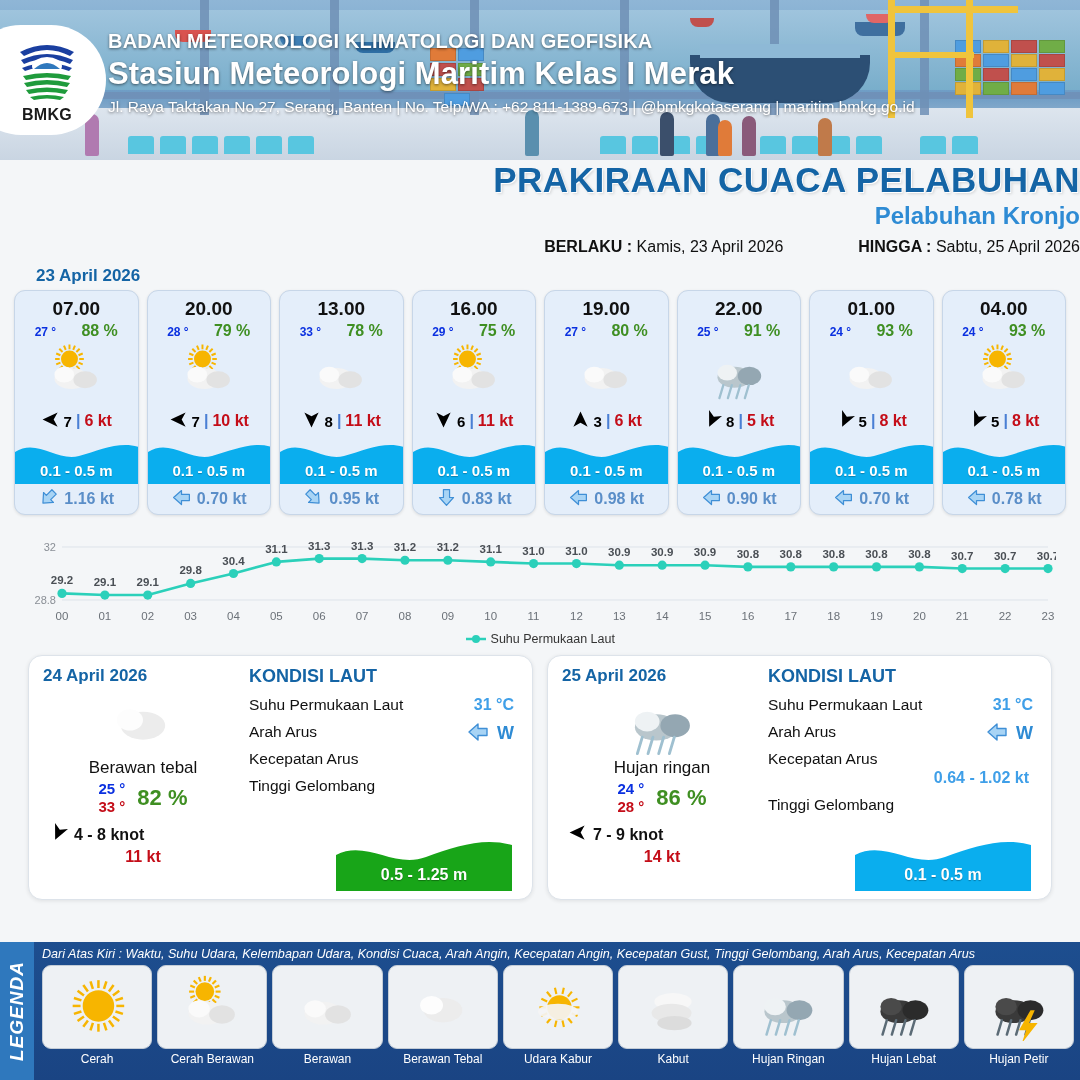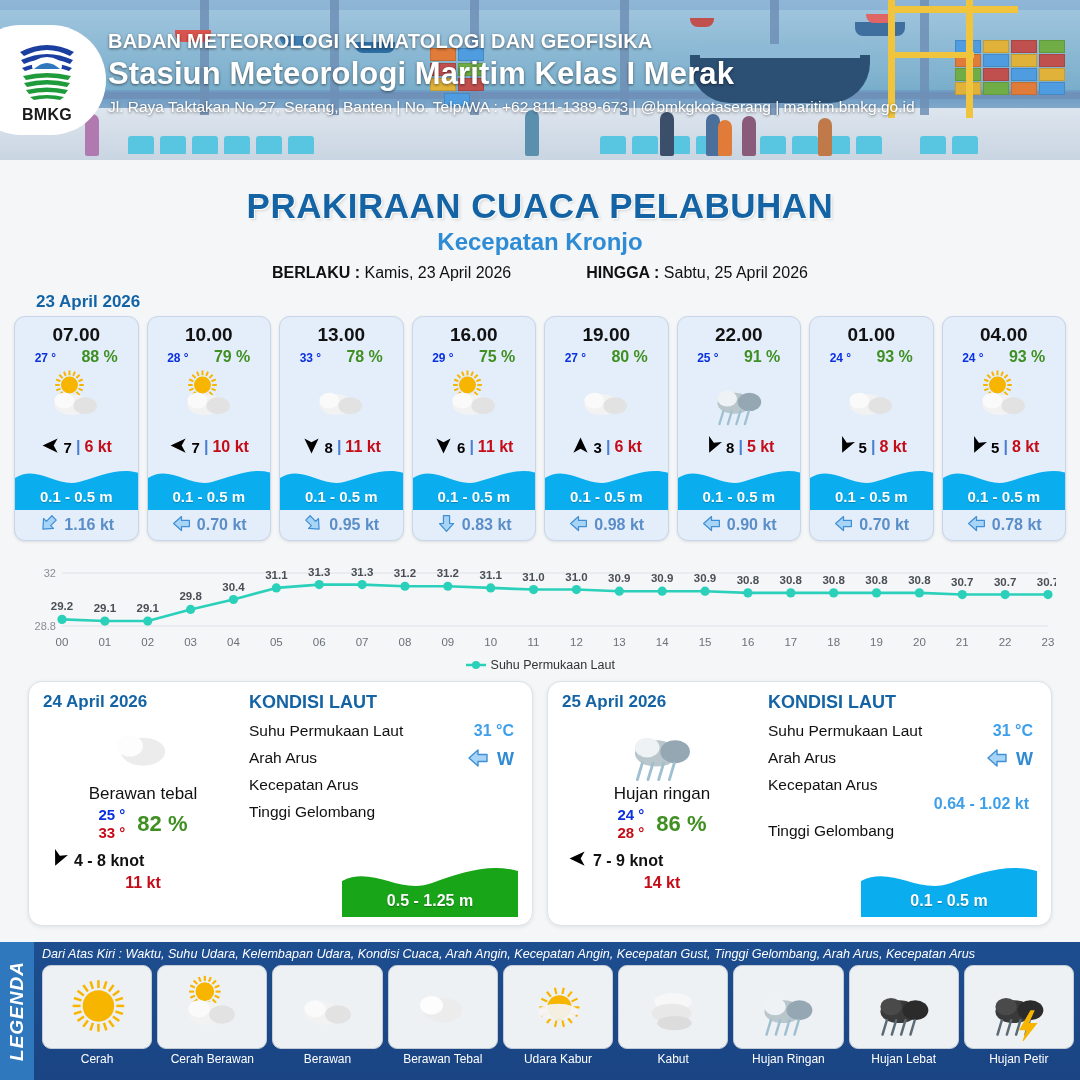--- a/index.html
+++ b/index.html
@@ -28,21 +28,21 @@
     background:#fff; border-radius:70px; display:flex; align-items:center; justify-content:center; }
   .logo { width:74px; height:88px; position:relative; margin-left:22px; }
   .logo svg { position:absolute; left:0; top:0; }
   .logo .bmkg-text { position:absolute; bottom:0; width:100%; text-align:center;
     font-size:16px; font-weight:bold; color:#1a1a1a; letter-spacing:.3px; }
   .hdr-text { position:absolute; left:108px; top:30px; color:#fff; text-shadow:0 1px 3px rgba(0,0,0,.55); }
   .hdr-line1 { font-size:20px; font-weight:bold; letter-spacing:.2px; }
   .hdr-line2 { font-size:31px; font-weight:bold; margin-top:3px; letter-spacing:.1px; }
   .hdr-line3 { font-size:15.5px; margin-top:6px; }
   
-  .title-zone { text-align:center; padding-top:26px; }
+  .title-zone { text-align:right; padding-top:0; }
   .t-main { font-size:35px; font-weight:bold; color:#1464a5; letter-spacing:.5px;
     text-shadow:1px 1px 0 #fff, 2px 2px 3px rgba(0,0,0,.13); }
   .t-sub { font-size:24px; font-weight:bold; color:#2e8bd4; margin-top:2px; }
   .t-dates { margin-top:8px; font-size:16px; color:#111; }
   .t-dates span.k { font-weight:bold; }
   .t-dates .gap { display:inline-block; width:66px; }
   
   .date-label { margin:10px 0 4px 36px; font-size:17px; font-weight:bold; color:#1464a5; }
   .cards { display:flex; gap:8px; padding:0 14px;align-items:flex-end; }
   .card { width:127px; background:#e4eefa; border:1px solid #c7d6e8; border-radius:11px;
@@ -83,21 +83,21 @@
   .p-wind { display:flex; align-items:center; gap:6px; font-size:16px; font-weight:bold;
     color:#111; margin-top:6px; padding-left:6px; }
   .p-gust { font-size:16px; font-weight:bold; color:#c40d18; text-align:center; margin-top:2px; }
   .p-right { flex:1; padding-left:6px; position:relative; }
   .p-title { font-size:18px; font-weight:bold; color:#1464a5; margin-bottom:4px; }
   .p-item { font-size:15.5px; color:#111; margin-top:9px; position:relative; }
   .p-val { position:absolute; right:4px; top:0; font-size:16px; font-weight:bold; color:#3f9fe8; }
   .p-val2 { text-align:right; font-size:16px; font-weight:bold; color:#3f9fe8; margin-top:1px; padding-right:8px; }
   .p-arrow-w { position:absolute; right:4px; top:-3px; display:flex; align-items:center; gap:7px; }
   .p-wcode { font-size:18px; font-weight:bold; color:#2e8bd4; }
-  .p-wavebox { position:absolute; right:0; bottom:-4px; width:176px; height:56px; }
+  .p-wavebox { position:absolute; right:6px; bottom:-4px; width:176px; height:56px; }
   .p-wavebox .wtxt { position:absolute; left:0; right:0; bottom:7px; text-align:center;
     font-size:16px; font-weight:bold; color:#fff; text-shadow:0 1px 1px rgba(0,0,0,.3); }
   
   .legend { position:absolute; left:0; bottom:0; width:1080px; height:138px;
     background:linear-gradient(180deg,#1d4e8f,#1a4483); display:flex; }
   .legend-tab { width:34px; background:#2f78bd; position:relative; }
   .legend-tab span { position:absolute; left:50%; top:50%; transform:translate(-50%,-50%) rotate(-90deg);
     white-space:nowrap; color:#fff; font-size:19px; font-weight:bold; font-style:italic; letter-spacing:1px; }
   .legend-body { flex:1; padding:5px 6px 0 8px; }
   .legend-note { color:#fff; font-size:12.6px; font-style:italic; margin-bottom:4px; }
@@ -214,21 +214,21 @@
 
   <div class="hdr-text">
     <div class="hdr-line1">BADAN METEOROLOGI KLIMATOLOGI DAN GEOFISIKA</div>
     <div class="hdr-line2">Stasiun Meteorologi Maritim Kelas I Merak</div>
     <div class="hdr-line3">Jl. Raya Taktakan No.27, Serang, Banten | No. Telp/WA : +62 811-1389-673 | @bmkgkotaserang | maritim.bmkg.go.id</div>
   </div>
 </div>
 
 <div class="title-zone">
   <div class="t-main">PRAKIRAAN CUACA PELABUHAN</div>
-  <div class="t-sub">Kecepatan Kronjo</div>
+  <div class="t-sub">Pelabuhan Kronjo</div>
   <div class="t-dates">
     <span class="k">BERLAKU :</span>
     <span>Kamis, 23 April 2026</span>
     <span class="gap"></span>
     <span class="k">HINGGA :</span>
     <span>Sabtu, 25 April 2026</span>
   </div>
 </div>
 
 <div class="date-label">23 April 2026</div>
@@ -278,21 +278,21 @@
       <div class="wave-txt">0.1 - 0.5 m</div>
     </div>
     <div class="c-curr">
       <span><svg width="21" height="21" viewBox="0 0 24 24" style="transform:rotate(225deg)">
     <polygon points="12,3 4,12 8.5,12 8.5,21 15.5,21 15.5,12 20,12" fill="#a8d4f5" stroke="#3f8fd6" stroke-width="1.4" stroke-linejoin="round"></polygon>
           </svg></span>
       <span>1.16 kt</span>
     </div>
     </div>
     <div class="card">
-    <div class="c-time">10.00</div>
+    <div class="c-time">20.00</div>
     <div class="c-row">
       <span class="c-temp">28 °</span>
       <span class="c-hum">79 %</span>
     </div>
     <div class="c-icon">
         <svg width="62" height="62" viewBox="0 0 80 95">
           <circle cx="30" cy="26" r="13" fill="#f7b500"></circle>
           <line x1="45" y1="26" x2="52" y2="26" stroke="#f7b500" stroke-width="3"></line>
           <line x1="43.8581929876693" y1="31.740251485476346" x2="50.32534971524831" y2="34.419035512031975" stroke="#f7b500" stroke-width="3"></line>
           <line x1="40.60660171779821" y1="36.60660171779821" x2="45.55634918610404" y2="41.55634918610404" stroke="#f7b500" stroke-width="3"></line>

